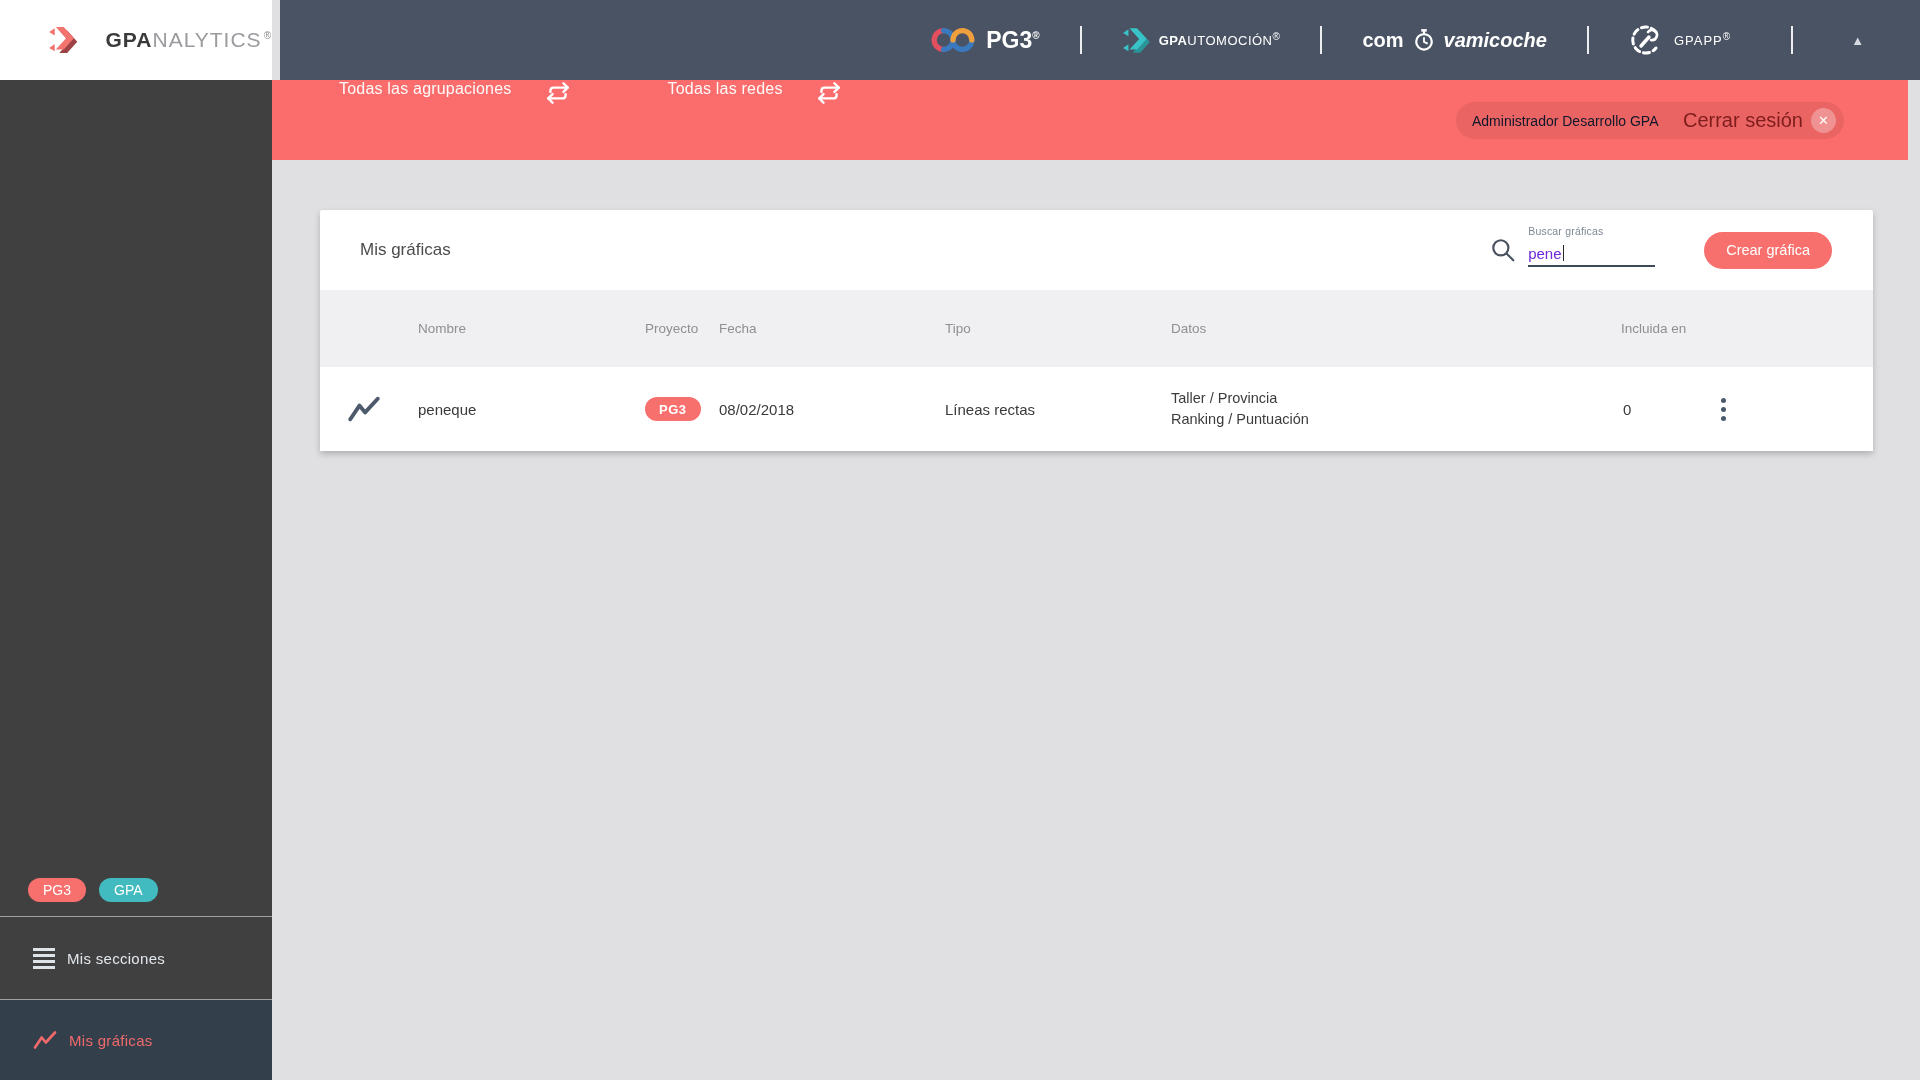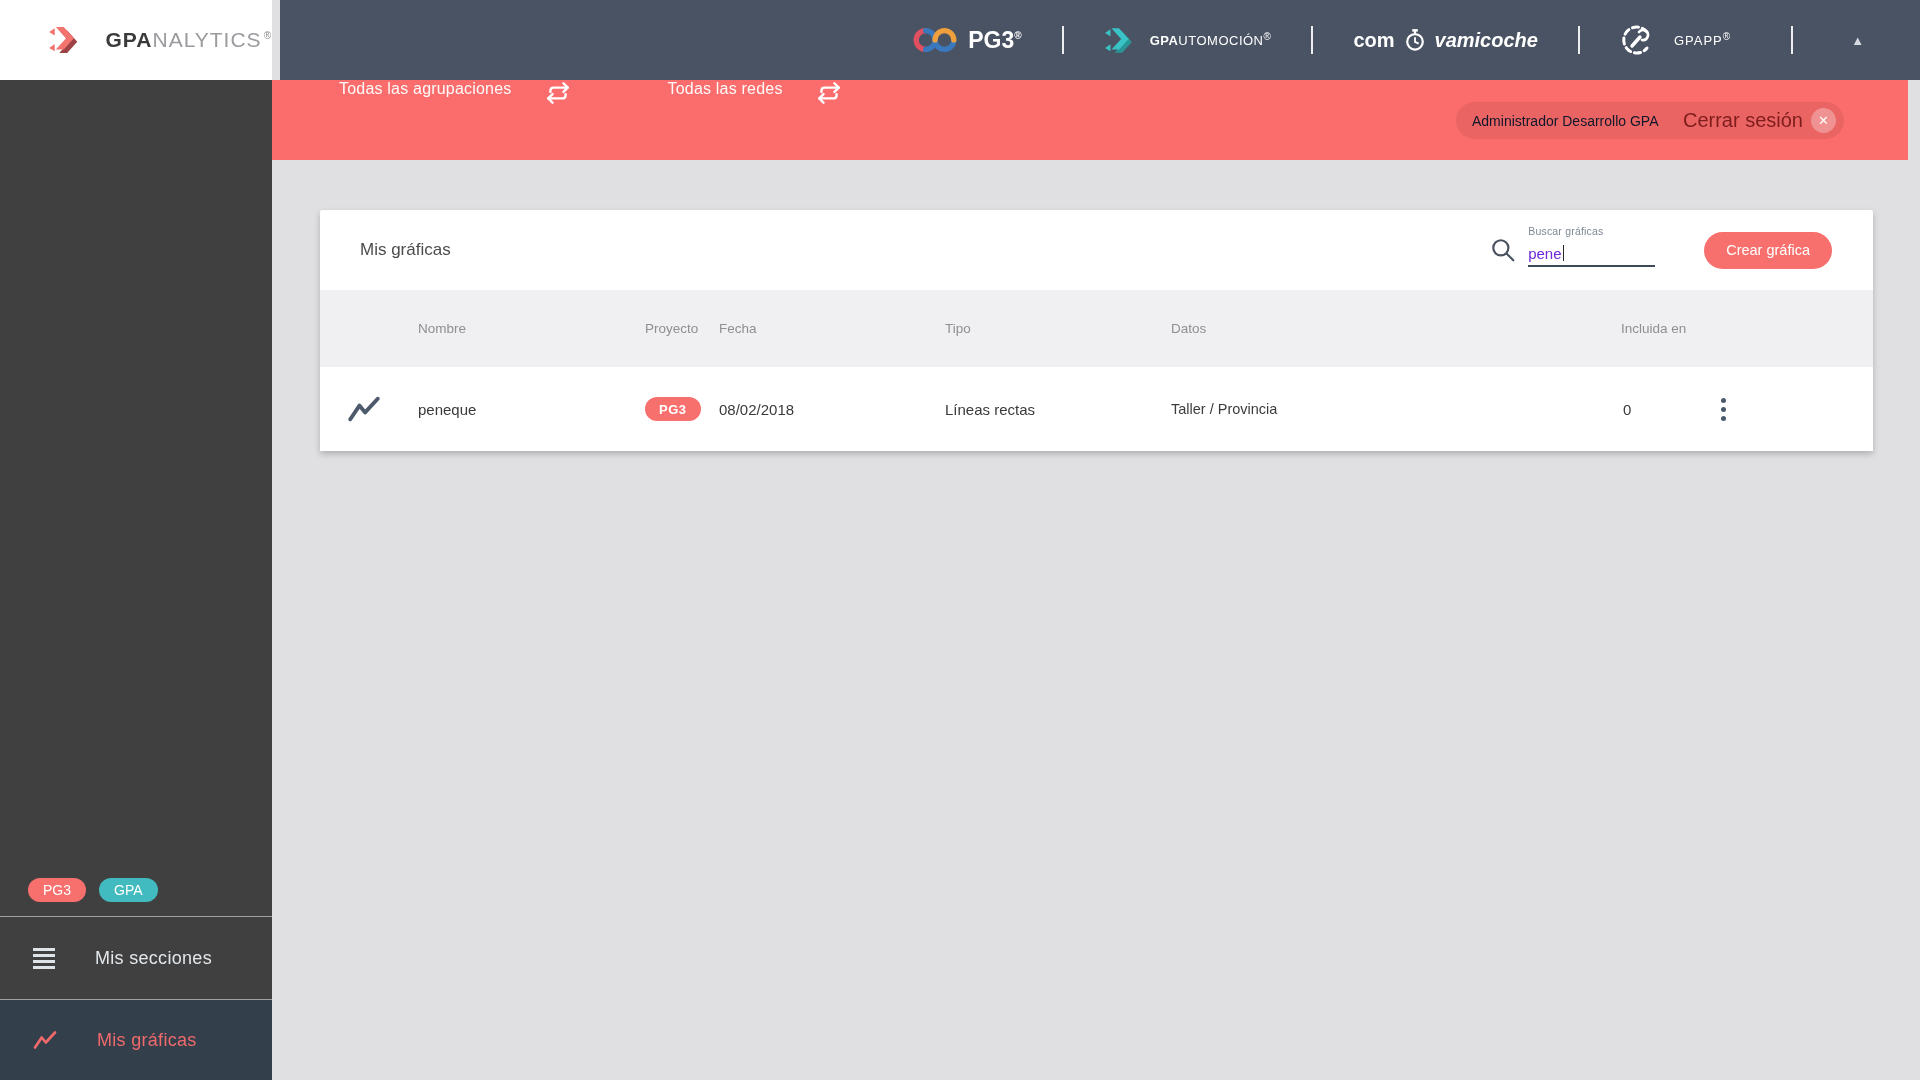--- a/index.html
+++ b/index.html
@@ -12,38 +12,38 @@
   .logo-text .gpa { font-weight:bold; color:#3a3a3a; }
   .logo-text .nalytics { color:#9b9b9f; }
   .logo-text .reg { font-size:10px; color:#8a8a8e; vertical-align:super; margin-left:2px; }
   .sidebar-fill { flex:1 1 auto; }
   .sidebar-badges { padding:12px 0 14px 28px; display:flex; gap:13px; align-items:center; }
   .pill-badge { display:inline-flex; align-items:center; justify-content:center; height:24px; padding:0 15px; border-radius:13px; color:#fff; font-size:14px; }
   .sb-divider { height:1px; background:rgba(255,255,255,0.5); }
   .sidebar-item { display:flex; align-items:center; padding-left:33px; cursor:pointer; }
   .sidebar-item.sections { height:82px; }
   .sidebar-item.graphs { height:80px; background:#343f4c; }
-  .sidebar-item .label { margin-left:40px; font-size:18px; color:#e2e7ec; letter-spacing:0.3px; }
+  .sidebar-item .label { margin-left:12px; font-size:15px; color:#e2e7ec; letter-spacing:0.3px; }
   .sidebar-item.graphs .label { color:#f0696b; }
   .hamburger { display:flex; flex-direction:column; gap:3px; width:22px; }
   .hamburger div { height:3px; background:#dfe4e9; }
 
   
   .topbar { position:absolute; left:280px; top:0; width:1648px; height:80px; background:#4a5363; display:flex; align-items:center; justify-content:flex-end; padding-right:64px; }
   .tb-group { display:flex; align-items:center; color:#fff; white-space:nowrap; }
   .tb-divider { width:2px; height:28px; background:rgba(255,255,255,0.9); margin:0 40px; }
   .tb-divider.last { margin:0 58px 0 60px; }
   .pg3-text { font-size:23px; font-weight:bold; margin-left:10px; }
   .sup-reg { font-size:10px; vertical-align:super; }
-  .gpauto-text { font-size:13px; letter-spacing:0.5px; margin-left:16px; }
+  .gpauto-text { font-size:13px; letter-spacing:0.5px; margin-left:7px; }
   .gpauto-text b { font-weight:bold; }
   .comeva-text { font-size:20px; display:flex; align-items:center;gap:7px; }
   .comeva-text .com { font-weight:bold; }
   .comeva-text .coche { font-weight:bold; font-style:italic; }
-  .gpapp-text { font-size:13px; letter-spacing:1px; margin-left:22px; }
+  .gpapp-text { font-size:13px; letter-spacing:1px; margin-left:13px; }
   .collapse-arrow { color:#d6dae0; font-size:13px; }
 
   
   .filterbar { position:absolute; left:260px; top:80px; width:1648px; height:80px; background:#fb6c6c; display:flex; align-items:flex-start; padding-left:79px; color:#fff; }
   .fb-label { font-size:16px; color:rgba(255,255,255,0.97); letter-spacing:0.2px; cursor:pointer; }
   .fb-swap { margin-left:33px; cursor:pointer; display:flex; }
   .fb-label.redes { margin-left:97px; }
   .user-pill { position:absolute; right:64px; top:22px; height:37px; width:388px; background:rgba(0,0,0,0.065); border-radius:19px; display:flex; align-items:center; padding:0 8px 0 16px; }
   .user-name { font-size:14px; color:#0f172a; }
   .logout { margin-left:auto; font-size:20px; color:#7f1d1d; cursor:pointer; }
@@ -219,20 +219,21 @@
       </svg>
     </div>
     <div>peneque</div>
     <div class="badge-cell">
       <span class="proj-badge">PG3</span>
     </div>
     <div>08/02/2018</div>
     <div>Líneas rectas</div>
     <div class="datos-cell">
       <div>Taller / Provincia</div>
+      <div>Ranking / Puntuación</div>
     </div>
     <div class="incl-cell">0</div>
     <div>
       <span class="kebab">
           <div></div>
           <div></div>
           <div></div>
         </span>
     </div>
   </div>

